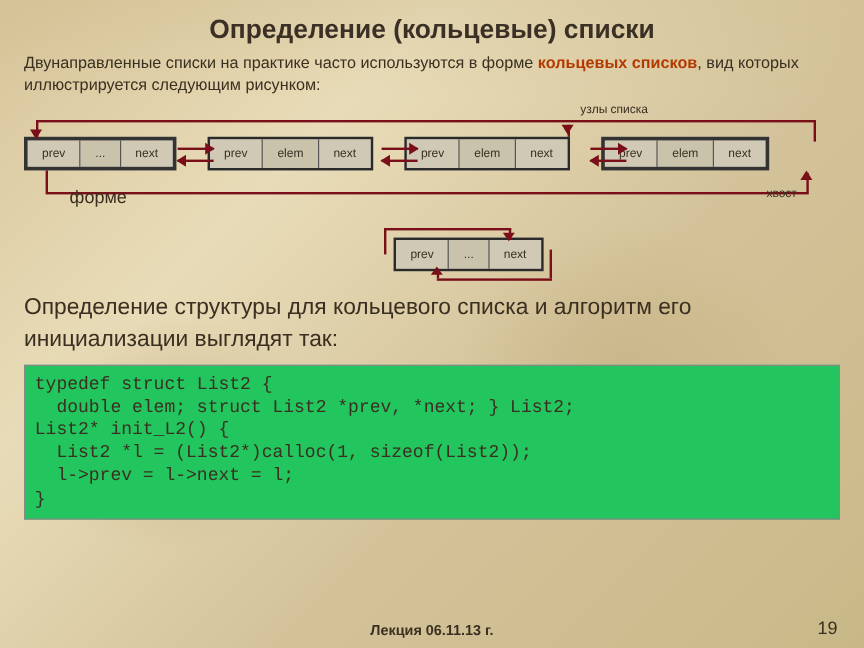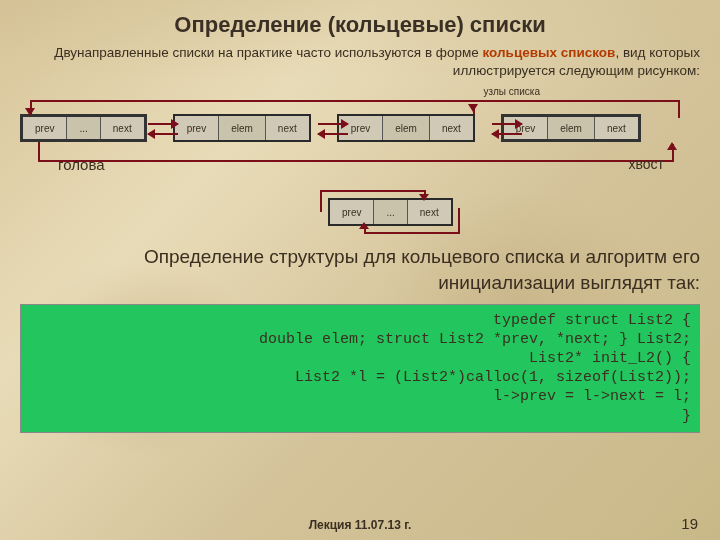--- a/index.html
+++ b/index.html
@@ -1,15 +1,15 @@
 <!DOCTYPE html>
 <html><head>
 <meta charset="utf-8">
 <style>
-  * { box-sizing: border-box; margin: 0; padding: 0; text-align: right; }
+  * { box-sizing: border-box; margin: 0; padding: 0; }
   body {
     width: 720px; height: 540px;
     font-family: Verdana, Arial, sans-serif;
     background: linear-gradient(135deg, #d8c59a 0%, #e8dcb8 30%, #d4c39a 60%, #c9b887 100%);
     position: relative;
     padding: 12px 20px 10px 20px;
     color: #3a2f20;
   }
   body::before {
     content: "";
@@ -32,21 +32,21 @@
   }
   .circ { border: 3px solid #333; }
   .cell {
     border-right: 1px solid #555; padding: 3px 12px; font-size: 10px;
     display: flex; align-items: center; justify-content: center;
     background: rgba(255,255,255,.15);
   }
   .cell:last-child { border-right: none; }
   .cell.elem { background: rgba(255,255,255,.05); }
   .golova { position: absolute; left: 38px; top: 70px; font-size: 15px; }
-  .hvost  { position: absolute; right: 36px; top: 70px; font-size: 14px; }
+  .hvost  { position: absolute; right: 36px; top: 70px; font-size: 10px; }
   .arrow {
     position: absolute; background: #7a0f1a;
     height: 2px;
   }
   .arrow::after, .arrow-head {
     content: ""; position: absolute; width: 0; height: 0;
   }
   .arrow.r::after { right: -1px; top: -4px; border-left: 8px solid #7a0f1a; border-top: 5px solid transparent; border-bottom: 5px solid transparent; }
   .arrow.l::after { left: -1px; top: -4px; border-right: 8px solid #7a0f1a; border-top: 5px solid transparent; border-bottom: 5px solid transparent; }
   .vline { position: absolute; width: 2px; background: #7a0f1a; }
@@ -114,21 +114,21 @@
   <div class="vline" style="left:658px; top:14px; height:18px;"></div>
   <div class="hline" style="left:10px; top:14px; width:650px;"></div>
   <div class="vline" style="left:10px; top:14px; height:14px;"></div>
   <div class="head-a" style="left:5px; top:22px;"></div>
 
   <div class="vline" style="left:18px; top:56px; height:18px;"></div>
   <div class="hline" style="left:18px; top:74px; width:636px;"></div>
   <div class="vline" style="left:652px; top:58px; height:16px;"></div>
   <div style="position:absolute; left:647px; top:56px; width:0; height:0; border-left:5px solid transparent; border-right:5px solid transparent; border-bottom:8px solid #7a0f1a;"></div>
 
-  <div class="golova">голова</div>
+  <div class="golova">форме</div>
   <div class="hvost">хвост</div>
 
   <div class="empty-node">
     <div class="node" style="position:relative;">
       <div class="cell">prev</div>
       <div class="cell elem">...</div>
       <div class="cell">next</div>
     </div>
 
     <div class="vline" style="left:130px; top:10px; height:24px;"></div>
@@ -145,14 +145,14 @@
 
 <p class="def">Определение структуры для кольцевого списка и алгоритм его инициализации выглядят так:</p>
 
 <div class="code">typedef struct List2 {
   double elem; struct List2 *prev, *next; } List2;
 List2* init_L2() {
   List2 *l = (List2*)calloc(1, sizeof(List2));
   l-&gt;prev = l-&gt;next = l;
 }</div>
 
-<div class="footer">Лекция  11.07.13 г.</div>
+<div class="footer">Лекция  06.11.13 г.</div>
 <div class="pagenum">19</div>
 
 </body></html>

